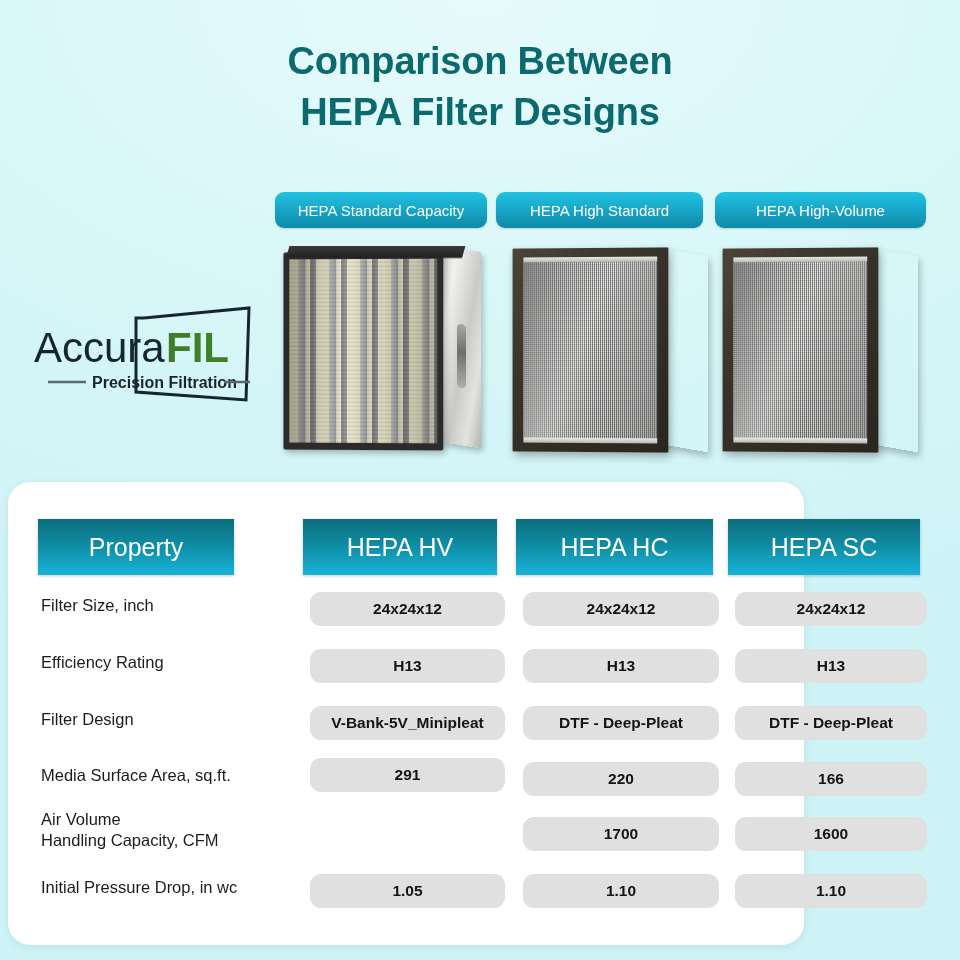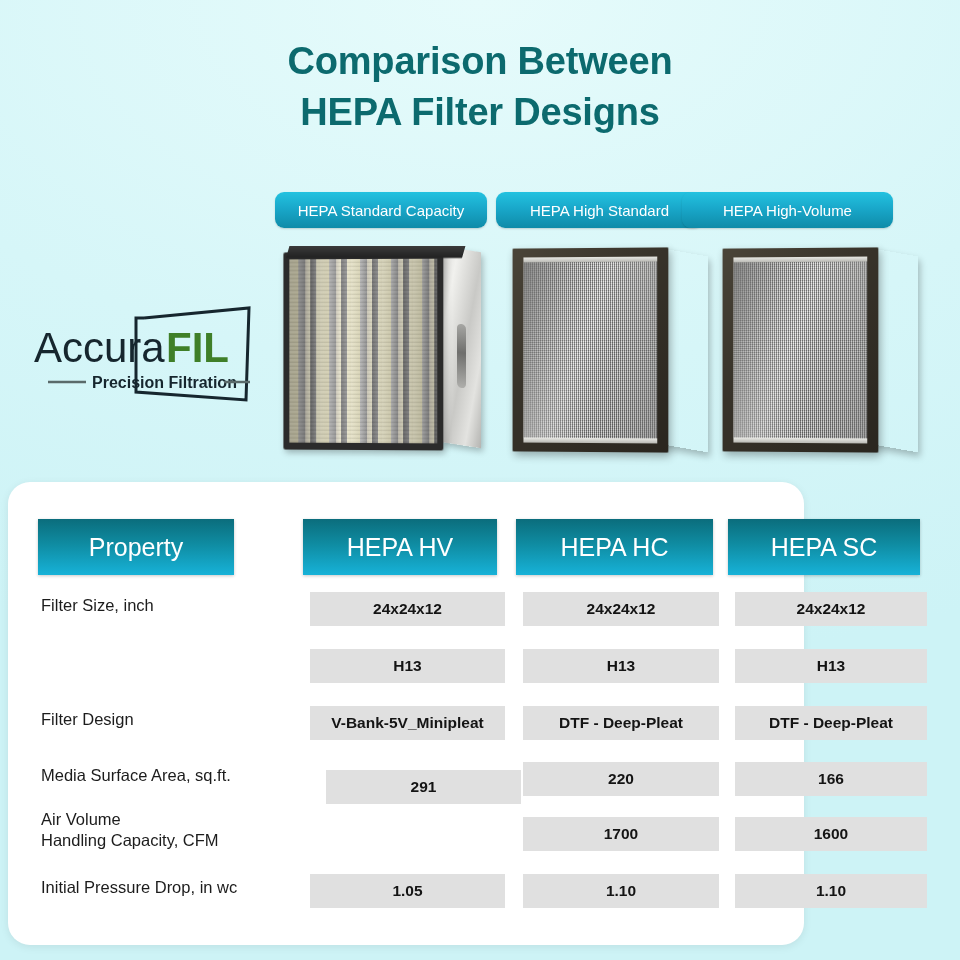--- a/index.html
+++ b/index.html
@@ -46,21 +46,21 @@
     font-weight: 500;
     display: flex;
     align-items: center;
     justify-content: center;
     box-shadow: 0 1px 2px rgba(0,0,0,0.16);
     white-space: nowrap;
     padding: 18px 7px;
   }
   .pill.p1 { left: 275px; top: 192px; width: 212px; }
   .pill.p2 { left: 496px; top: 192px; width: 207px; }
-  .pill.p3 { left: 682px; top: 192px; width: 211px; text-align: right; }
+  .pill.p3 { left: 715px; top: 192px; width: 211px; text-align: right; }
 
   
   .filter { position: absolute; }
 
   
   .vbank {
     left: 283px; top: 246px; width: 198px; height: 208px;
   }
   .vbank .vb-body {
     position: absolute; left: 0; top: 6px; width: 160px; height: 198px;
@@ -194,20 +194,21 @@
 
   .cell {
     position: absolute;
     height: 34px;
     background: #e0e0e0;
     display: flex; align-items: center; justify-content: center;
     color: #141414;
     font-size: 15.5px;
     font-weight: bold;
     white-space: nowrap;
+    border-radius: 11px;
   }
   .cell.c1 { left: 302px; width: 195px; }
   .cell.c2 { left: 515px; width: 196px; }
   .cell.c3 { left: 727px; width: 192px; }
 </style>
 </head>
 <body>
 
 <div id="stage">
 
@@ -261,29 +262,30 @@
   <div class="card">
     <div class="tbl" id="table-root">
         <div class="hdr h0">Property</div>
         <div class="hdr h1">HEPA HV</div>
         <div class="hdr h2">HEPA HC</div>
         <div class="hdr h3">HEPA SC</div>
         <div class="rowlabel" style="top: 113px;">Filter Size, inch</div>
         <div class="cell c1" style="top: 110px;">24x24x12</div>
         <div class="cell c2" style="top: 110px;">24x24x12</div>
         <div class="cell c3" style="top: 110px;">24x24x12</div>
+        <div class="rowlabel" style="top: 170px;">Efficiency Rating</div>
         <div class="cell c1" style="top: 167px;">H13</div>
         <div class="cell c2" style="top: 167px;">H13</div>
         <div class="cell c3" style="top: 167px;">H13</div>
         <div class="rowlabel" style="top: 227px;">Filter Design</div>
         <div class="cell c1" style="top: 224px;">V-Bank-5V_Minipleat</div>
         <div class="cell c2" style="top: 224px;">DTF - Deep-Pleat</div>
         <div class="cell c3" style="top: 224px;">DTF - Deep-Pleat</div>
         <div class="rowlabel" style="top: 283px;">Media Surface Area, sq.ft.</div>
-        <div class="cell c1" style="top: 288px; margin-left: 16px;">291</div>
+        <div class="cell c1" style="top: 276px;">291</div>
         <div class="cell c2" style="top: 280px;">220</div>
         <div class="cell c3" style="top: 280px;">166</div>
         <div class="rowlabel" style="top: 327px;">Air Volume
 Handling Capacity, CFM</div>
         <div class="cell c2" style="top: 335px;">1700</div>
         <div class="cell c3" style="top: 335px;">1600</div>
         <div class="rowlabel" style="top: 395px;">Initial Pressure Drop, in wc</div>
         <div class="cell c1" style="top: 392px;">1.05</div>
         <div class="cell c2" style="top: 392px;">1.10</div>
         <div class="cell c3" style="top: 392px;">1.10</div>

